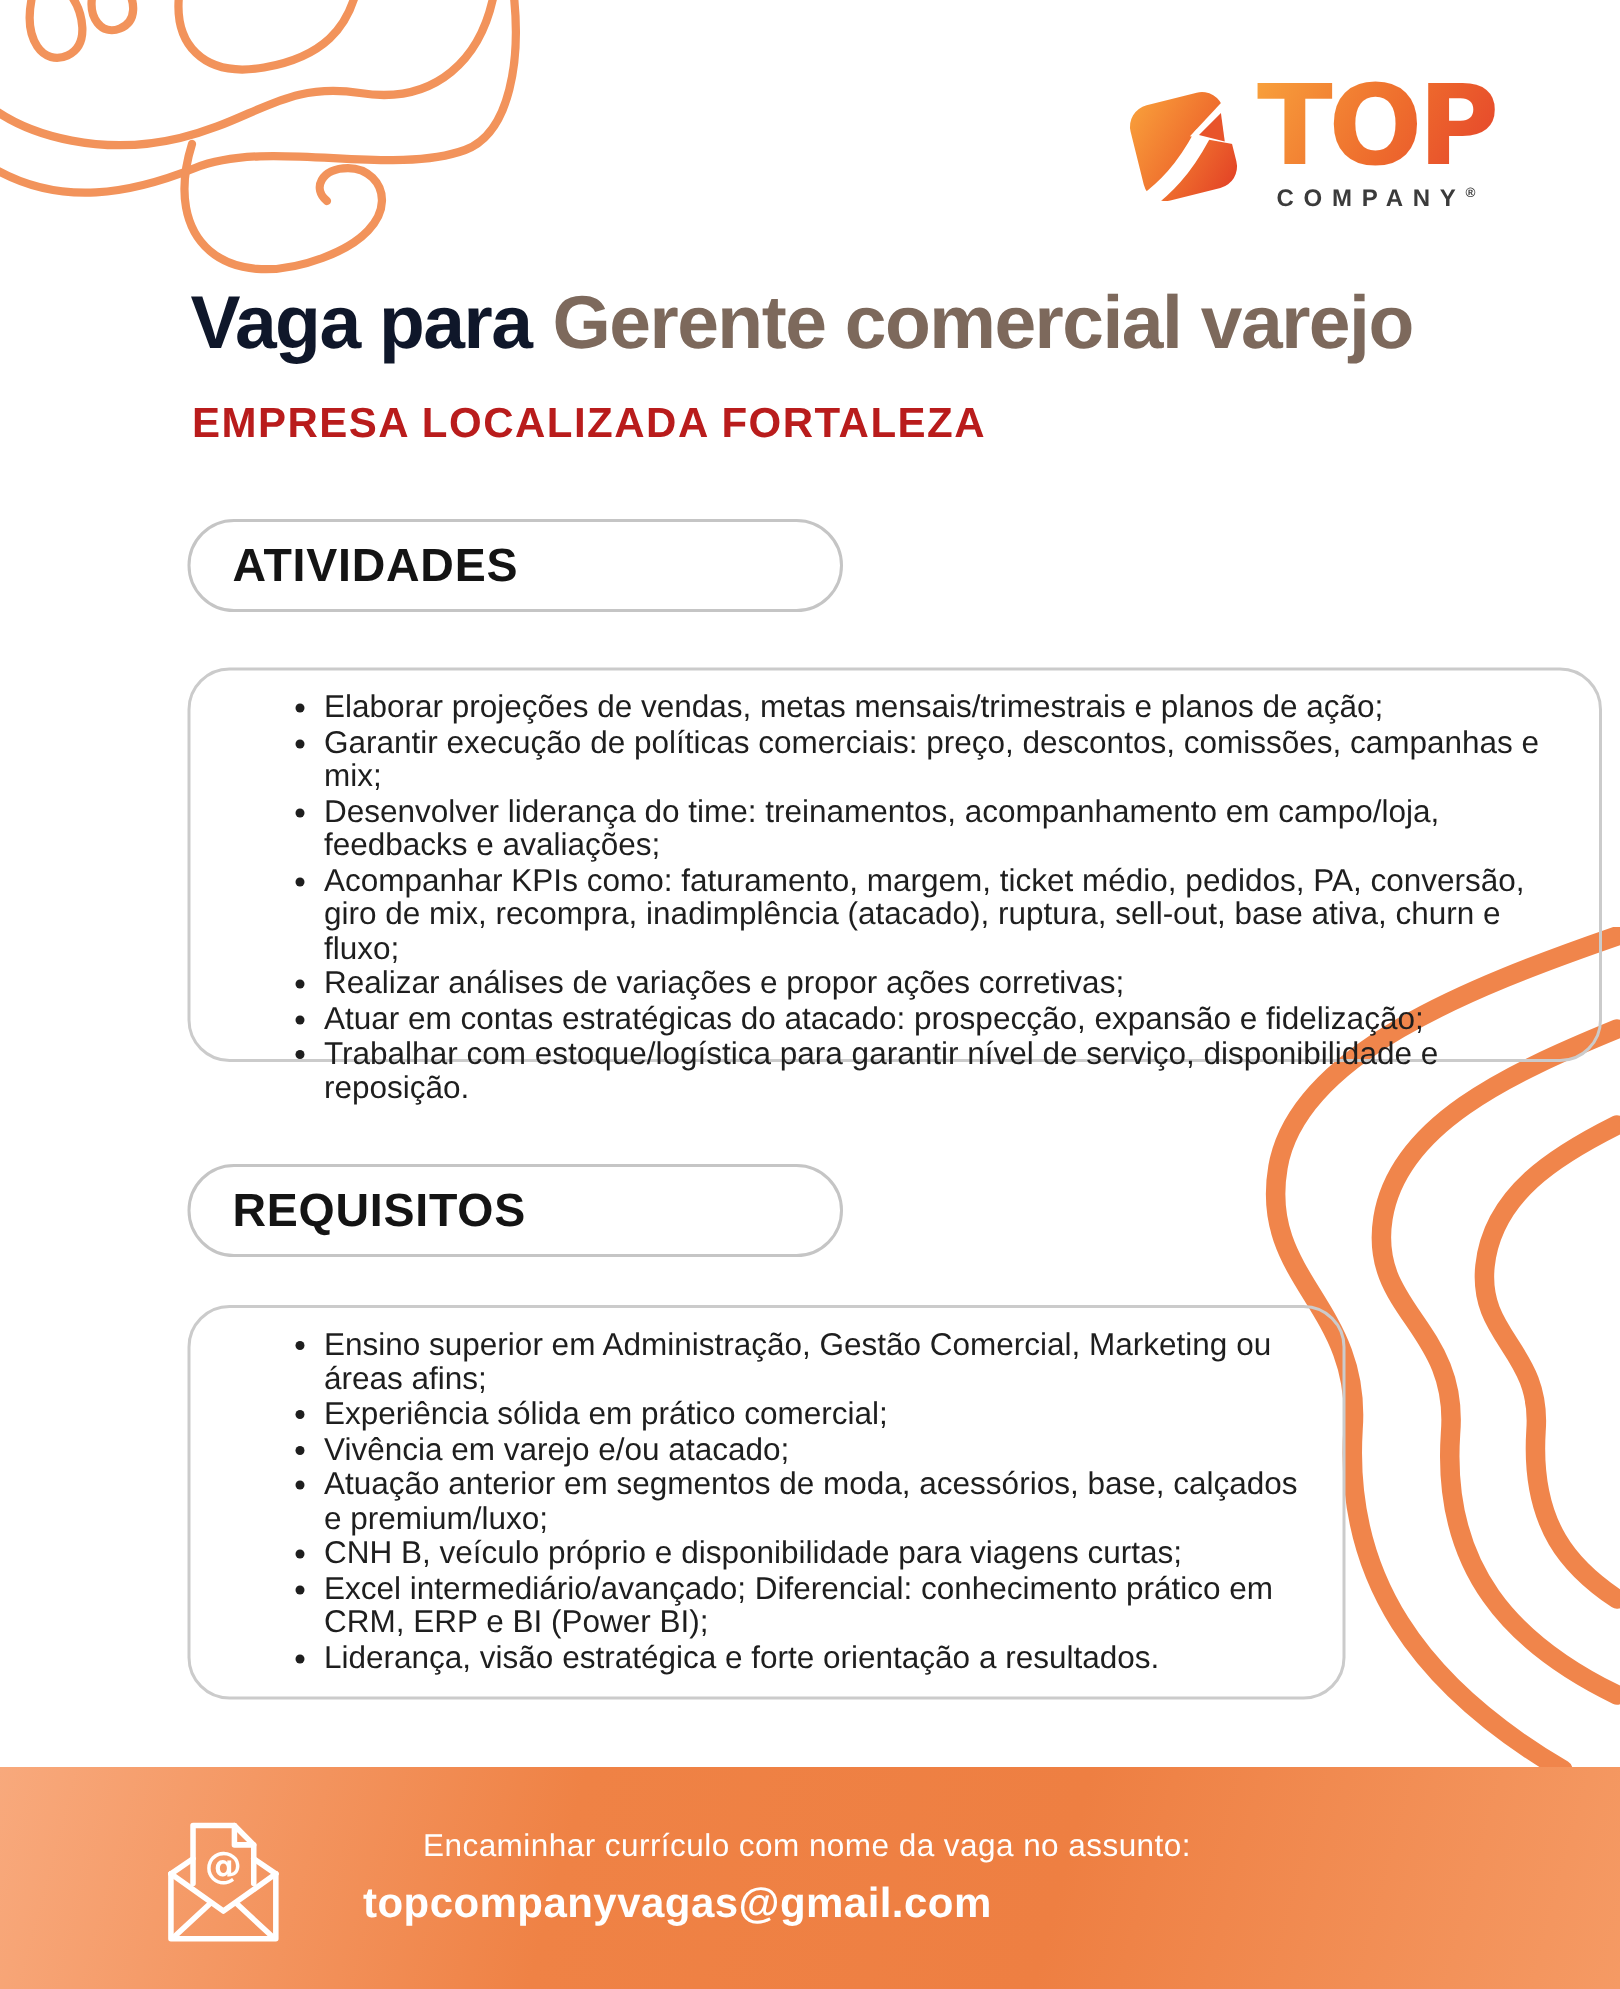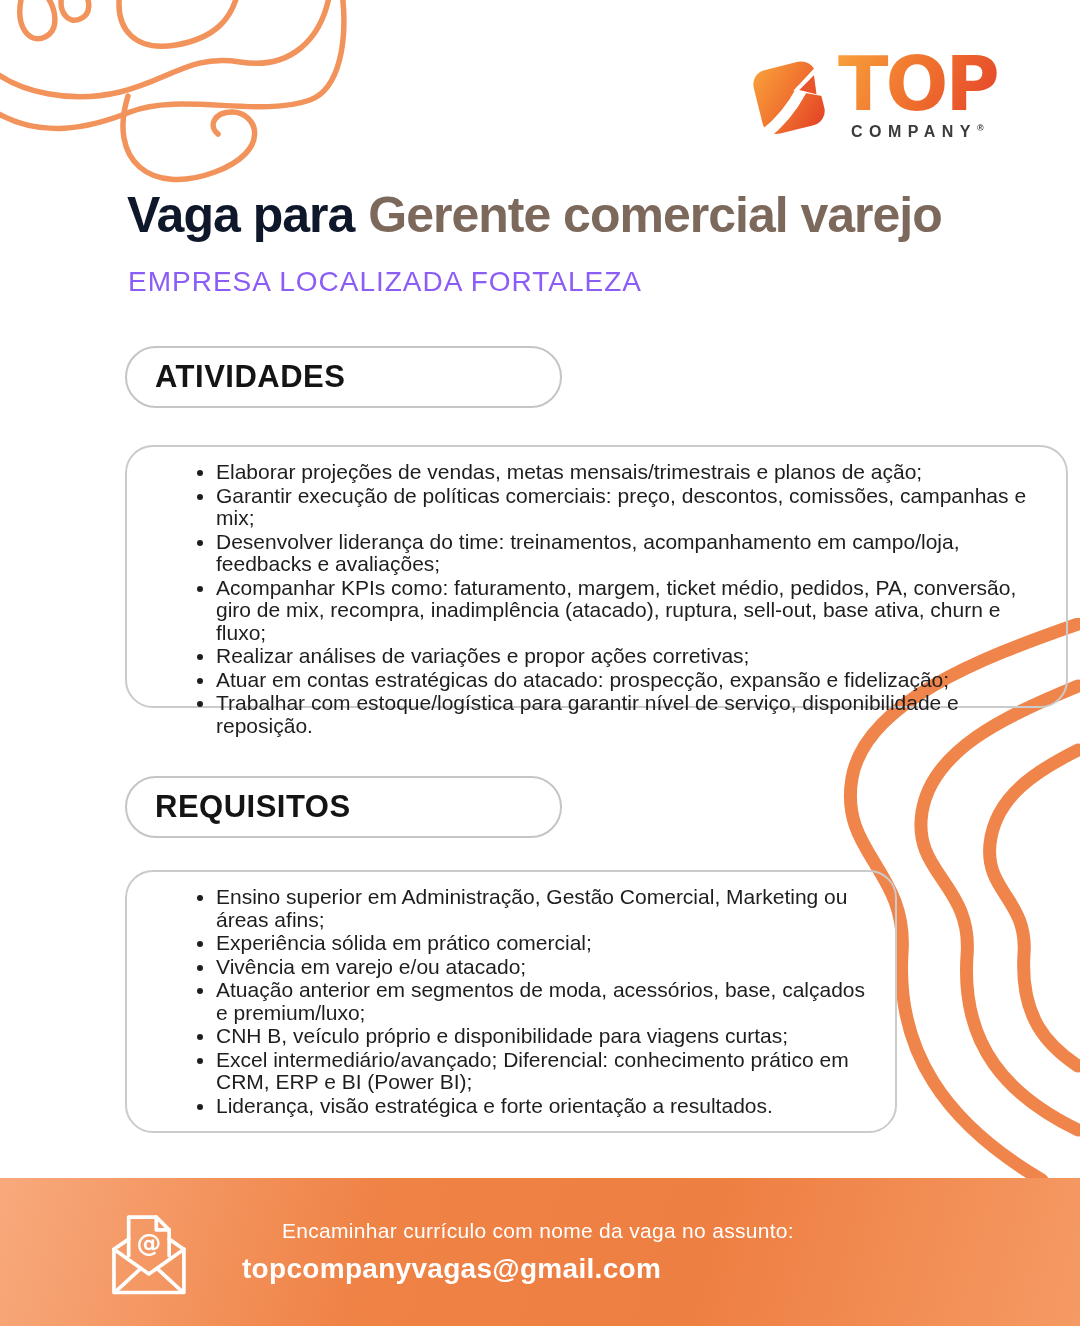--- a/index.html
+++ b/index.html
@@ -22,21 +22,21 @@
     background:linear-gradient(120deg,#F8A13C 0%,#EE6C2D 55%,#E5432B 100%);
     -webkit-background-clip:text;background-clip:text;color:transparent;
     -webkit-text-fill-color:transparent;
   }
   .logo-company{font-weight:700;font-size:16px;letter-spacing:6.5px;color:#3b3b3b;margin-top:5px;white-space:nowrap;}
   .logo-company .reg{font-size:9px;vertical-align:super;letter-spacing:0;}
   
   .title{position:absolute;left:127px;top:186px;margin:0;font-size:50px;font-weight:800;letter-spacing:-1px;white-space:nowrap;}
   .title .hl{color:#0f172a;margin-right:14px;}
   .title .rest{color:#7D695C;}
-  .subtitle{position:absolute;left:128px;top:266px;margin:0;font-size:28px;font-weight:400;letter-spacing:1px;color:#8b5cf6;}
+  .subtitle{position:absolute;left:128px;top:266px;margin:0;font-size:28px;font-weight:700;letter-spacing:1px;color:#b91c1c;}
   
   .pill{
     position:absolute;left:125px;width:437px;height:62px;box-sizing:border-box;
     border:2px solid #c5c5c5;border-radius:32px;background:#fff;
     display:flex;align-items:center;padding-left:28px;
     font-size:31px;font-weight:800;color:#141414;letter-spacing:.5px;
   }
   .pill-ativ{top:346px;}
   .pill-req{top:776px;}
   

